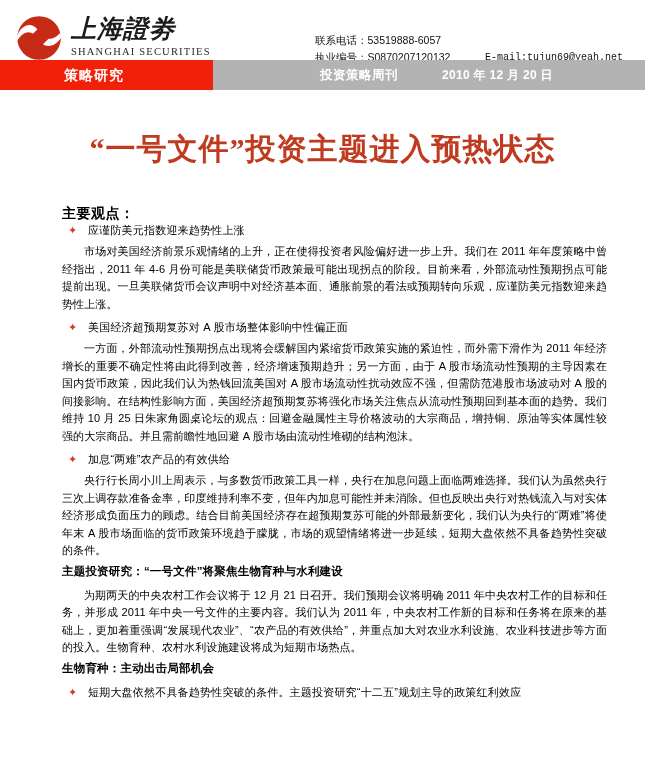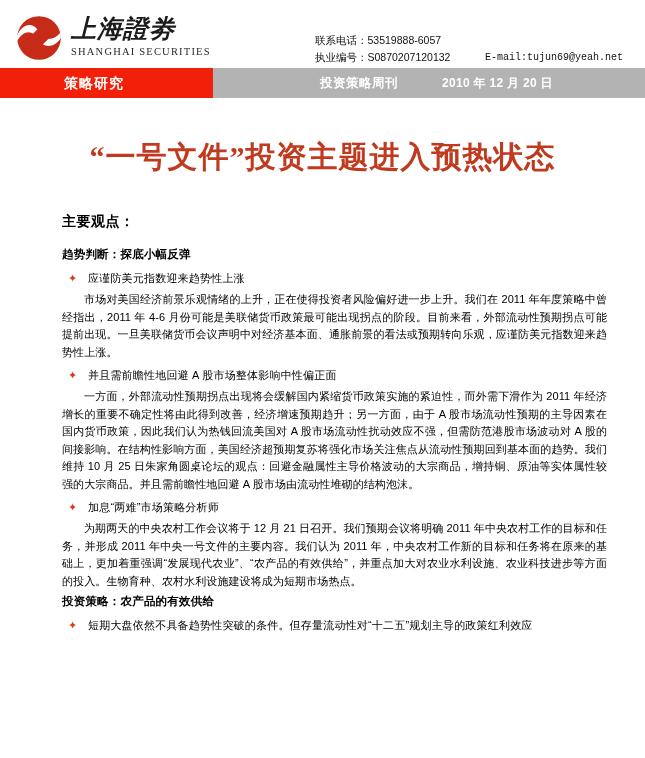--- a/index.html
+++ b/index.html
@@ -12,21 +12,21 @@
     height: 758px;
     overflow: hidden;
     font-family: "Liberation Sans", "DejaVu Sans", sans-serif;
     color: #000000;
     position: relative;
   }
 
   
   .header {
     position: relative;
-    height: 68px;
+    height: 60px;
     box-sizing: border-box;
     padding: 4px;
   }
   .logo-block {
     position: absolute;
     left: 13px;
     top: 14px;
     display: flex;
     align-items: flex-start;
   }
@@ -144,21 +144,21 @@
 
   
   .content {
     padding: 40px 22px 0 62px;
     box-sizing: border-box;
   }
   .section-title {
     font-size: 14px;
     font-weight: bold;
     letter-spacing: 0.5px;
-    margin: 0 0 16px 0;
+    margin: 0 0 0 0;
     line-height: 18px;
   }
   .sub-head {
     font-size: 11.5px;
     font-weight: bold;
     margin: 0 0 8px 0;
     line-height: 16px;
     letter-spacing: 0.2px;
   }
   .bullet-line {
@@ -224,40 +224,41 @@
   <div class="banner-title">投资策略周刊</div>
   <div class="banner-date">2010 年 12 月 20 日</div>
 </div>
 
 <h1 class="doc-title">“一号文件”投资主题进入预热状态</h1>
 
 <div class="content">
 
   <div class="section-title">主要观点：</div>
 
-  <div class="sub-head">趋势判断：探底小幅反弹</div>
 
   <div class="bullet-line">
     <span class="bullet-mark">✦</span>
     <span>应谨防美元指数迎来趋势性上涨</span>
   </div>
   <p class="para">市场对美国经济前景乐观情绪的上升，正在使得投资者风险偏好进一步上升。我们在 2011 年年度策略中曾经指出，2011 年 4-6 月份可能是美联储货币政策最可能出现拐点的阶段。目前来看，外部流动性预期拐点可能提前出现。一旦美联储货币会议声明中对经济基本面、通胀前景的看法或预期转向乐观，应谨防美元指数迎来趋势性上涨。</p>
 
   <div class="bullet-line">
     <span class="bullet-mark">✦</span>
-    <span>并且需前瞻性地回避 A 股市场整体影响中性偏正面</span>
+    <span>美国经济超预期复苏对 A 股市场整体影响中性偏正面</span>
   </div>
   <p class="para">一方面，外部流动性预期拐点出现将会缓解国内紧缩货币政策实施的紧迫性，而外需下滑作为 2011 年经济增长的重要不确定性将由此得到改善，经济增速预期趋升；另一方面，由于 A 股市场流动性预期的主导因素在国内货币政策，因此我们认为热钱回流美国对 A 股市场流动性扰动效应不强，但需防范港股市场波动对 A 股的间接影响。在结构性影响方面，美国经济超预期复苏将强化市场关注焦点从流动性预期回到基本面的趋势。我们维持 10 月 25 日朱家角圆桌论坛的观点：回避金融属性主导价格波动的大宗商品，增持铜、原油等实体属性较强的大宗商品。并且需前瞻性地回避 A 股市场由流动性堆砌的结构泡沫。</p>
 
   <div class="bullet-line">
     <span class="bullet-mark">✦</span>
-    <span>加息“两难”市场策略分析师</span>
-  </div>
-
+    <span>加息“两难”农产品的有效供给</span>
+  </div>
+  <p class="para tight">央行行长周小川上周表示，与多数货币政策工具一样，央行在加息问题上面临两难选择。我们认为虽然央行三次上调存款准备金率，印度维持利率不变，但年内加息可能性并未消除。但也反映出央行对热钱流入与对实体经济形成负面压力的顾虑。结合目前美国经济存在超预期复苏可能的外部最新变化，我们认为央行的“两难”将使年末 A 股市场面临的货币政策环境趋于朦胧，市场的观望情绪将进一步延续，短期大盘依然不具备趋势性突破的条件。</p>
+
+  <div class="sub-head">主题投资研究：“一号文件”将聚焦生物育种与水利建设</div>
   <p class="para tight">为期两天的中央农村工作会议将于 12 月 21 日召开。我们预期会议将明确 2011 年中央农村工作的目标和任务，并形成 2011 年中央一号文件的主要内容。我们认为 2011 年，中央农村工作新的目标和任务将在原来的基础上，更加着重强调“发展现代农业”、“农产品的有效供给”，并重点加大对农业水利设施、农业科技进步等方面的投入。生物育种、农村水利设施建设将成为短期市场热点。</p>
 
-  <div class="sub-head">投资策略：农产品的有效供给</div>
-  <div class="bullet-line">
-    <span class="bullet-mark">✦</span>
-    <span>短期大盘依然不具备趋势性突破的条件。但存量流动性对“十二五”规划主导的政策红利效应</span>
+  <div class="sub-head">生物育种：主动出击局部机会</div>
+  <div class="bullet-line">
+    <span class="bullet-mark">✦</span>
+    <span>短期大盘依然不具备趋势性突破的条件。主题投资研究“十二五”规划主导的政策红利效应</span>
   </div>
 
 </div>
 
 </body></html>

